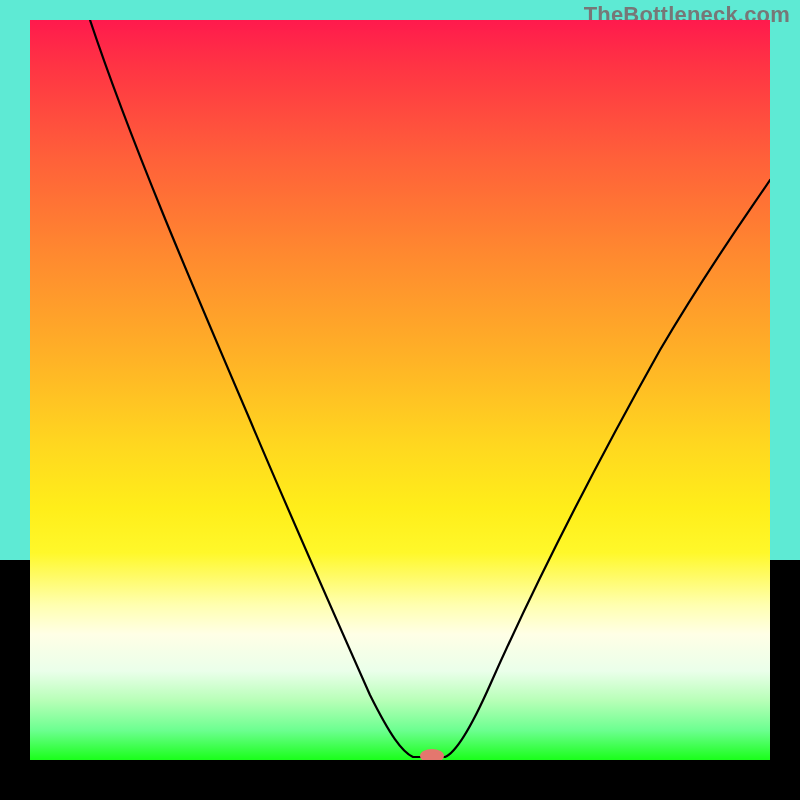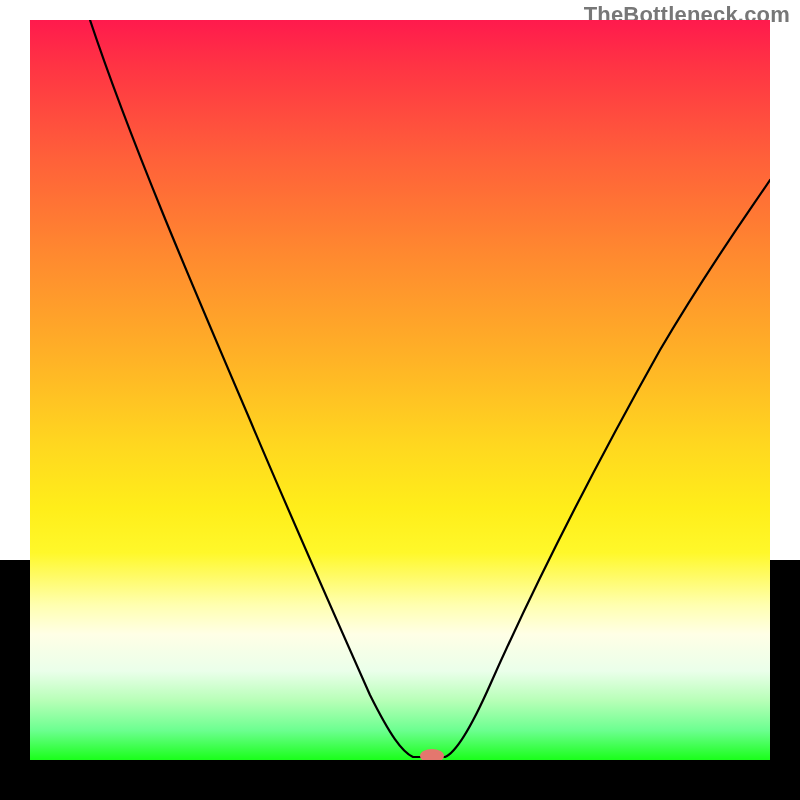--- a/index.html
+++ b/index.html
@@ -8,21 +8,21 @@
     width: 800px;
     height: 800px;
     background: #000000;
     overflow: hidden;
     font-family: Arial, Helvetica, sans-serif;
   }
   .container {
     position: relative;
     width: 800px;
     height: 560px;
-    background: #ffffff;
+    background: #5eead4;
   }
   .plot-area {
     position: absolute;
     left: 30px;
     top: 20px;
     width: 740px;
     height: 740px;
     background: linear-gradient(
       to bottom,
       #ff1a4d 0%,

